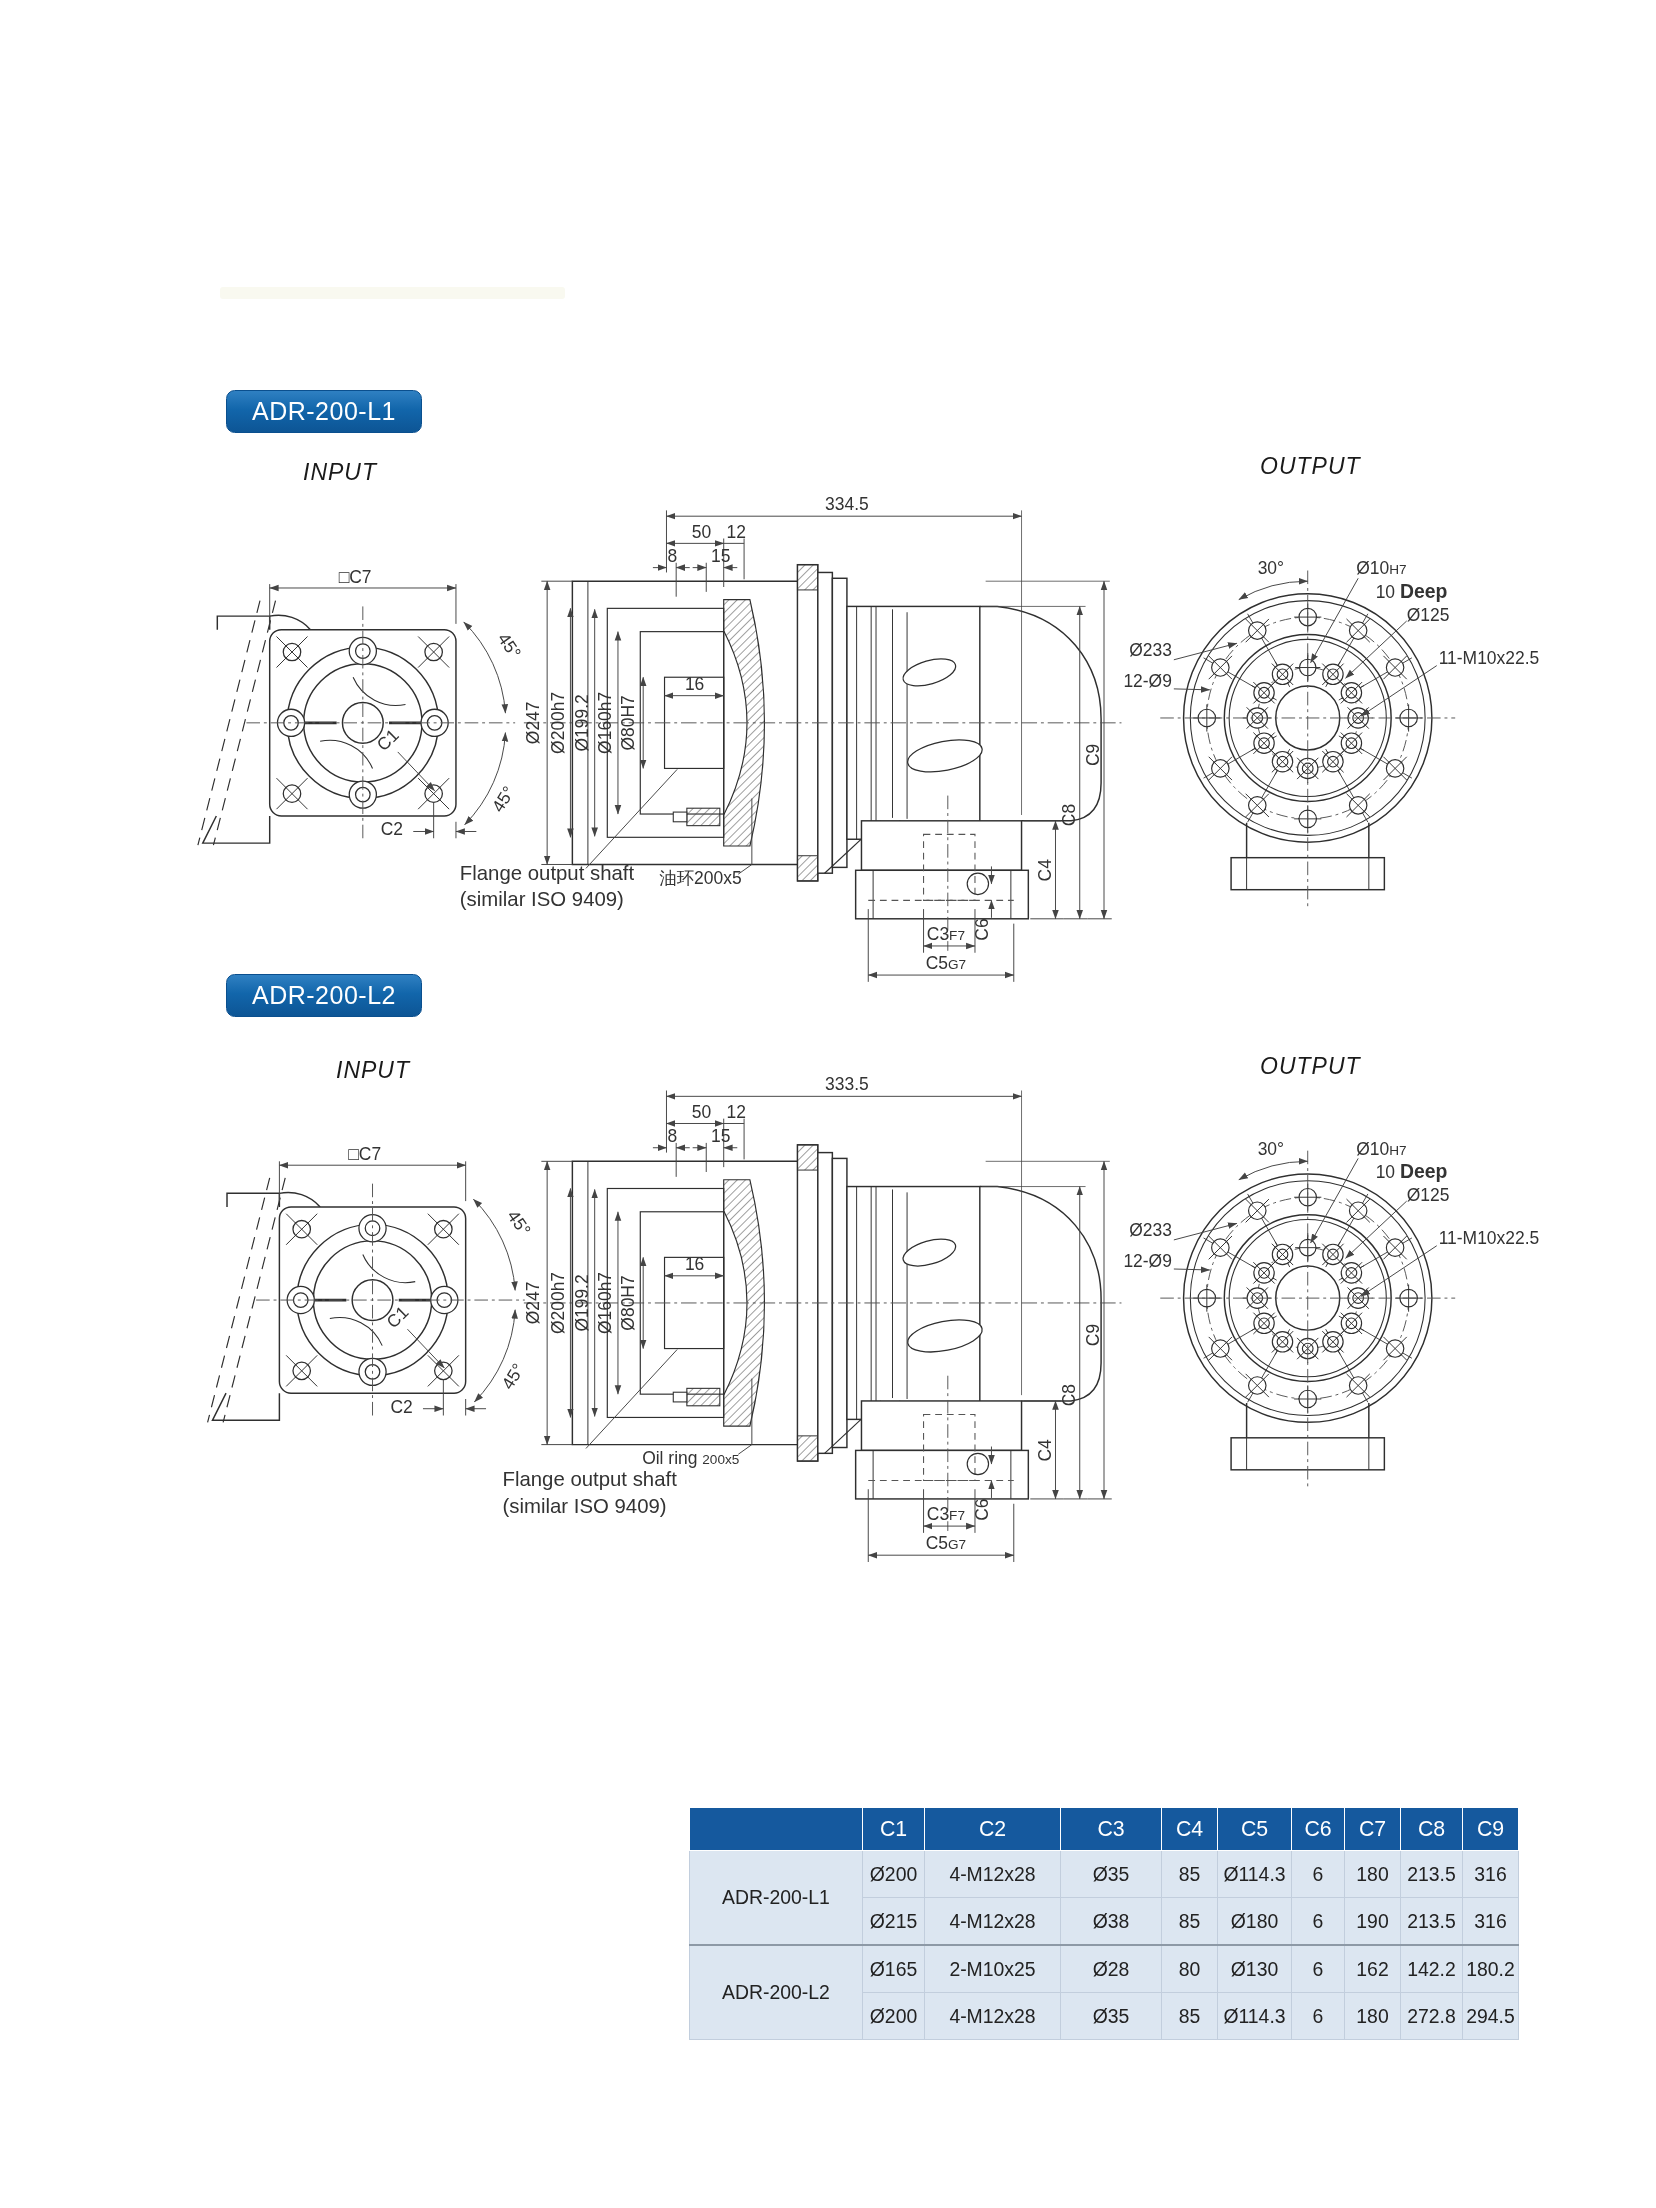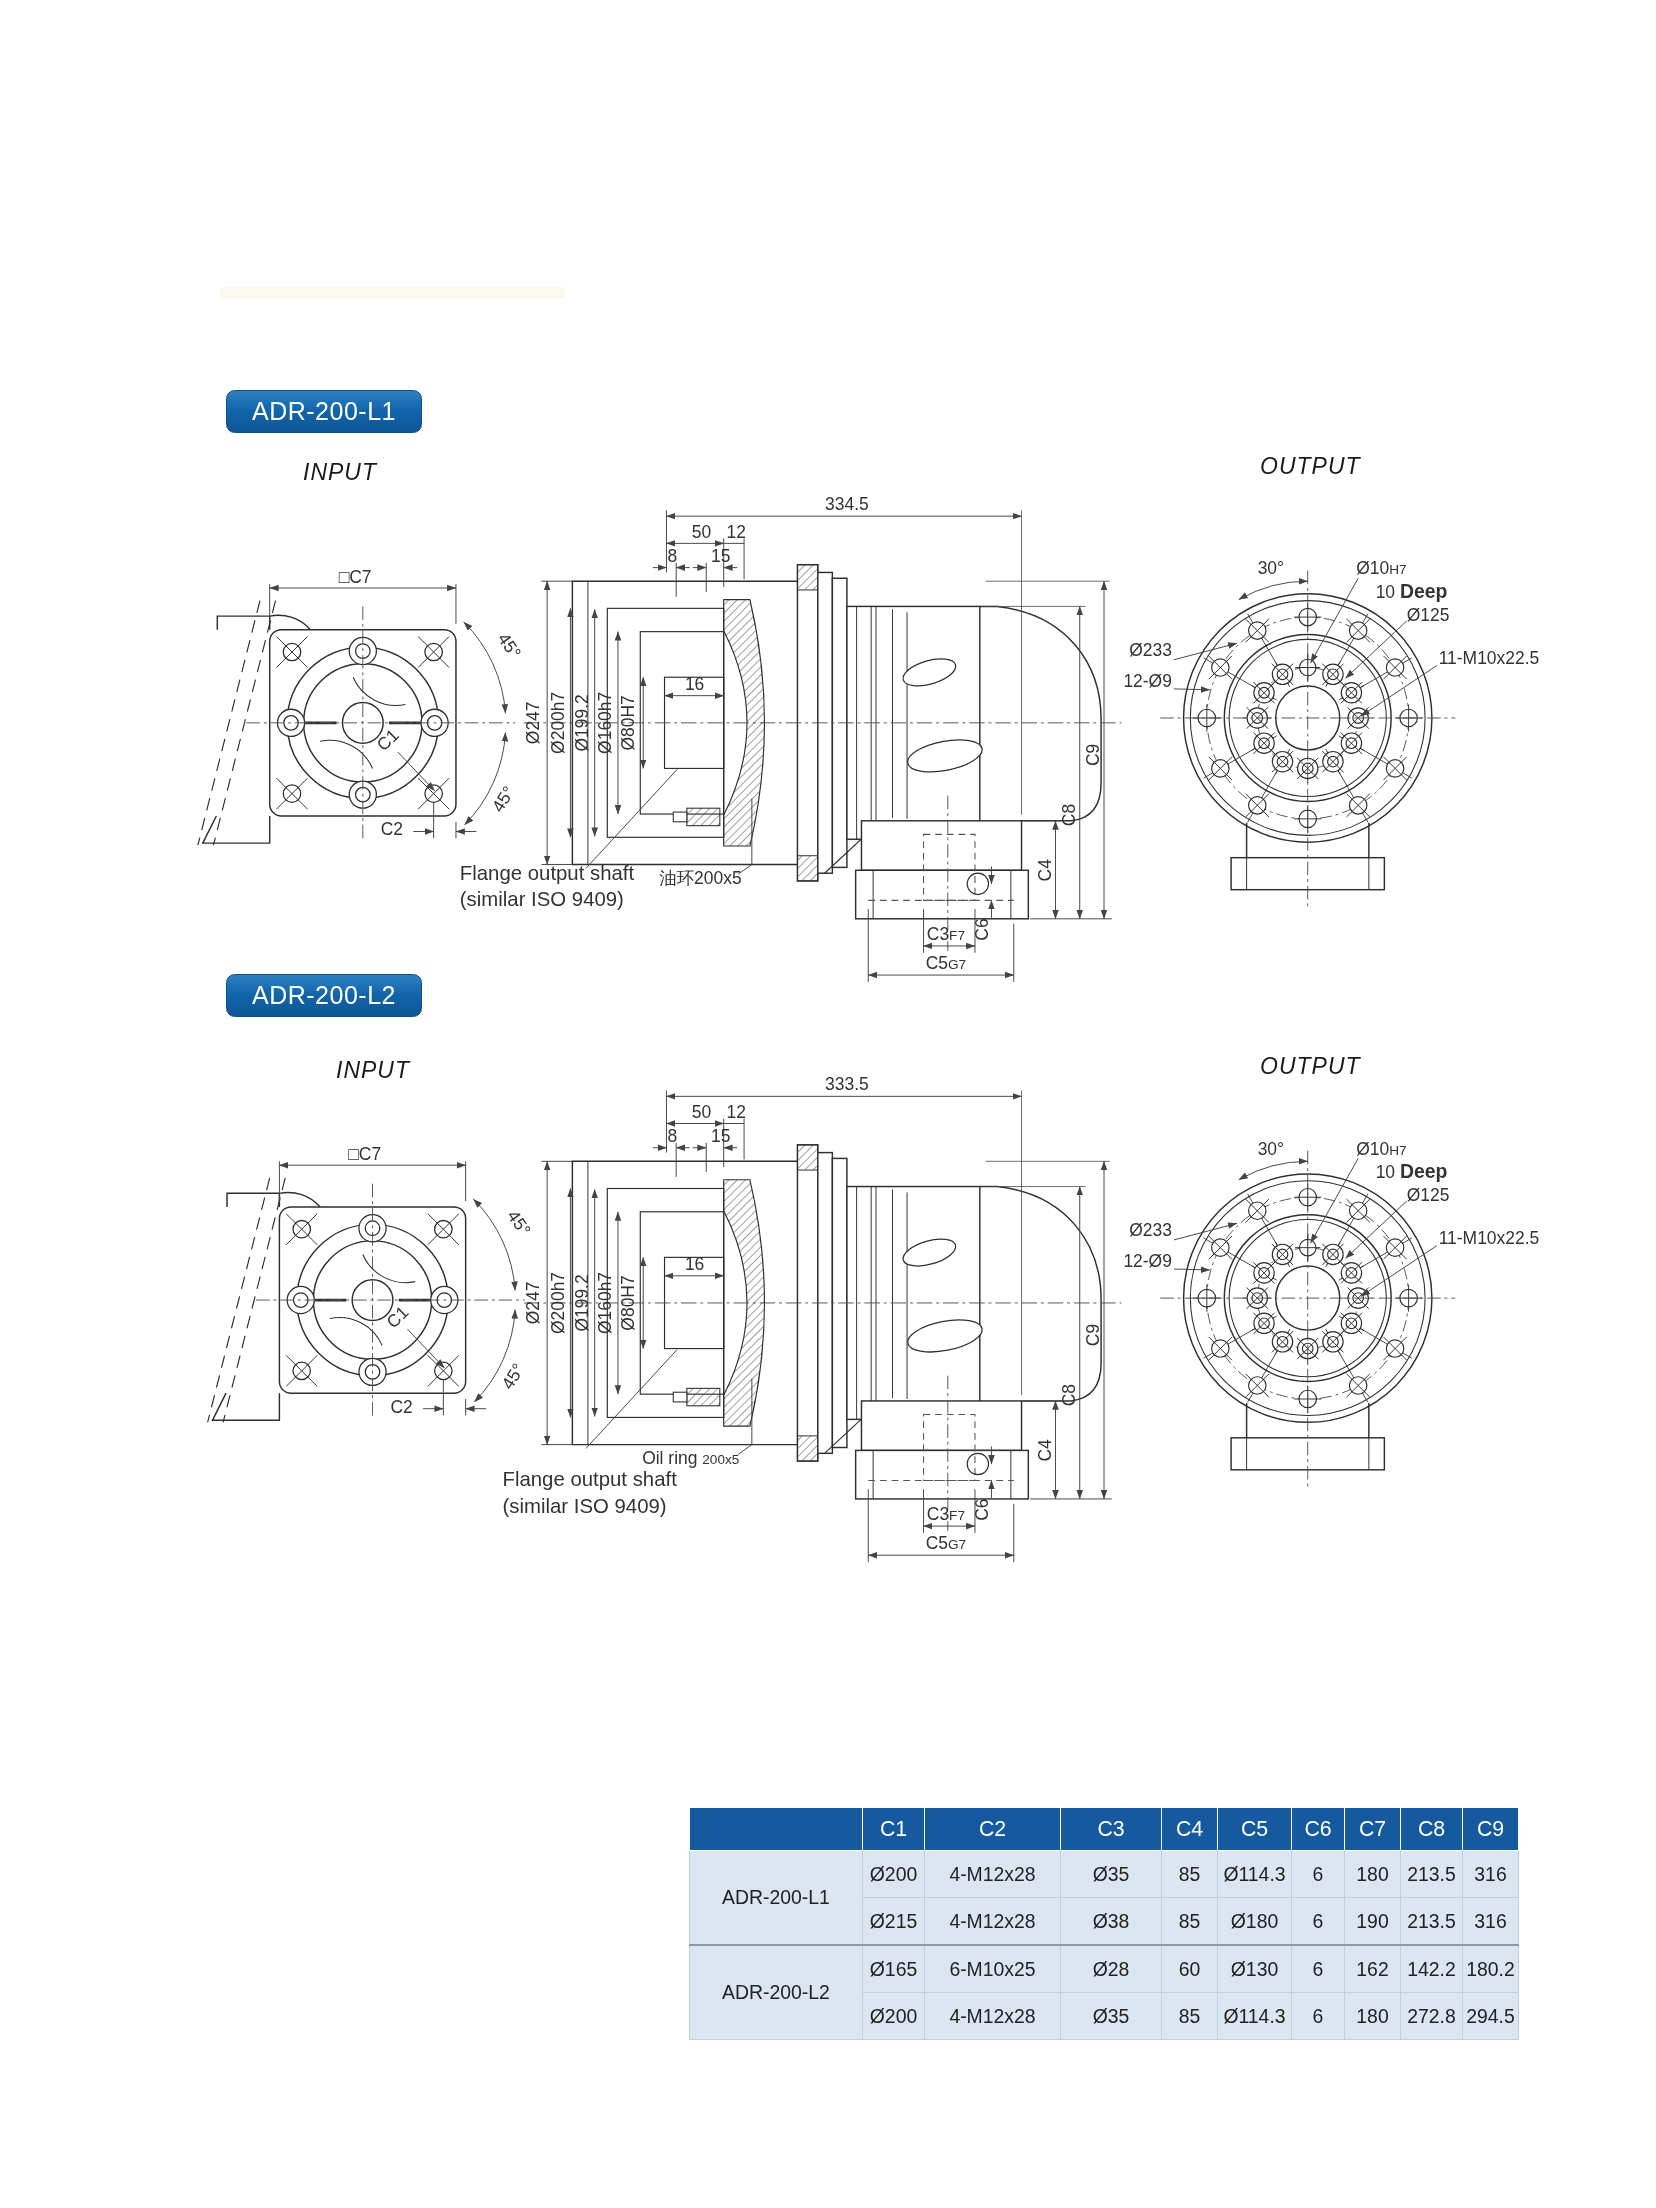--- a/index.html
+++ b/index.html
@@ -461,23 +461,23 @@
           <td>85</td>
           <td>Ø180</td>
           <td>6</td>
           <td>190</td>
           <td>213.5</td>
           <td>316</td>
         </tr>
         <tr class="groupsep">
           <td class="model" rowspan="2">ADR-200-L2</td>
           <td>Ø165</td>
-          <td>6-M10x25</td>
+          <td>2-M10x25</td>
           <td>Ø28</td>
-          <td>60</td>
+          <td>80</td>
           <td>Ø130</td>
           <td>6</td>
           <td>162</td>
           <td>142.2</td>
           <td>180.2</td>
         </tr>
         <tr>
           <td>Ø200</td>
           <td>4-M12x28</td>
           <td>Ø35</td>

